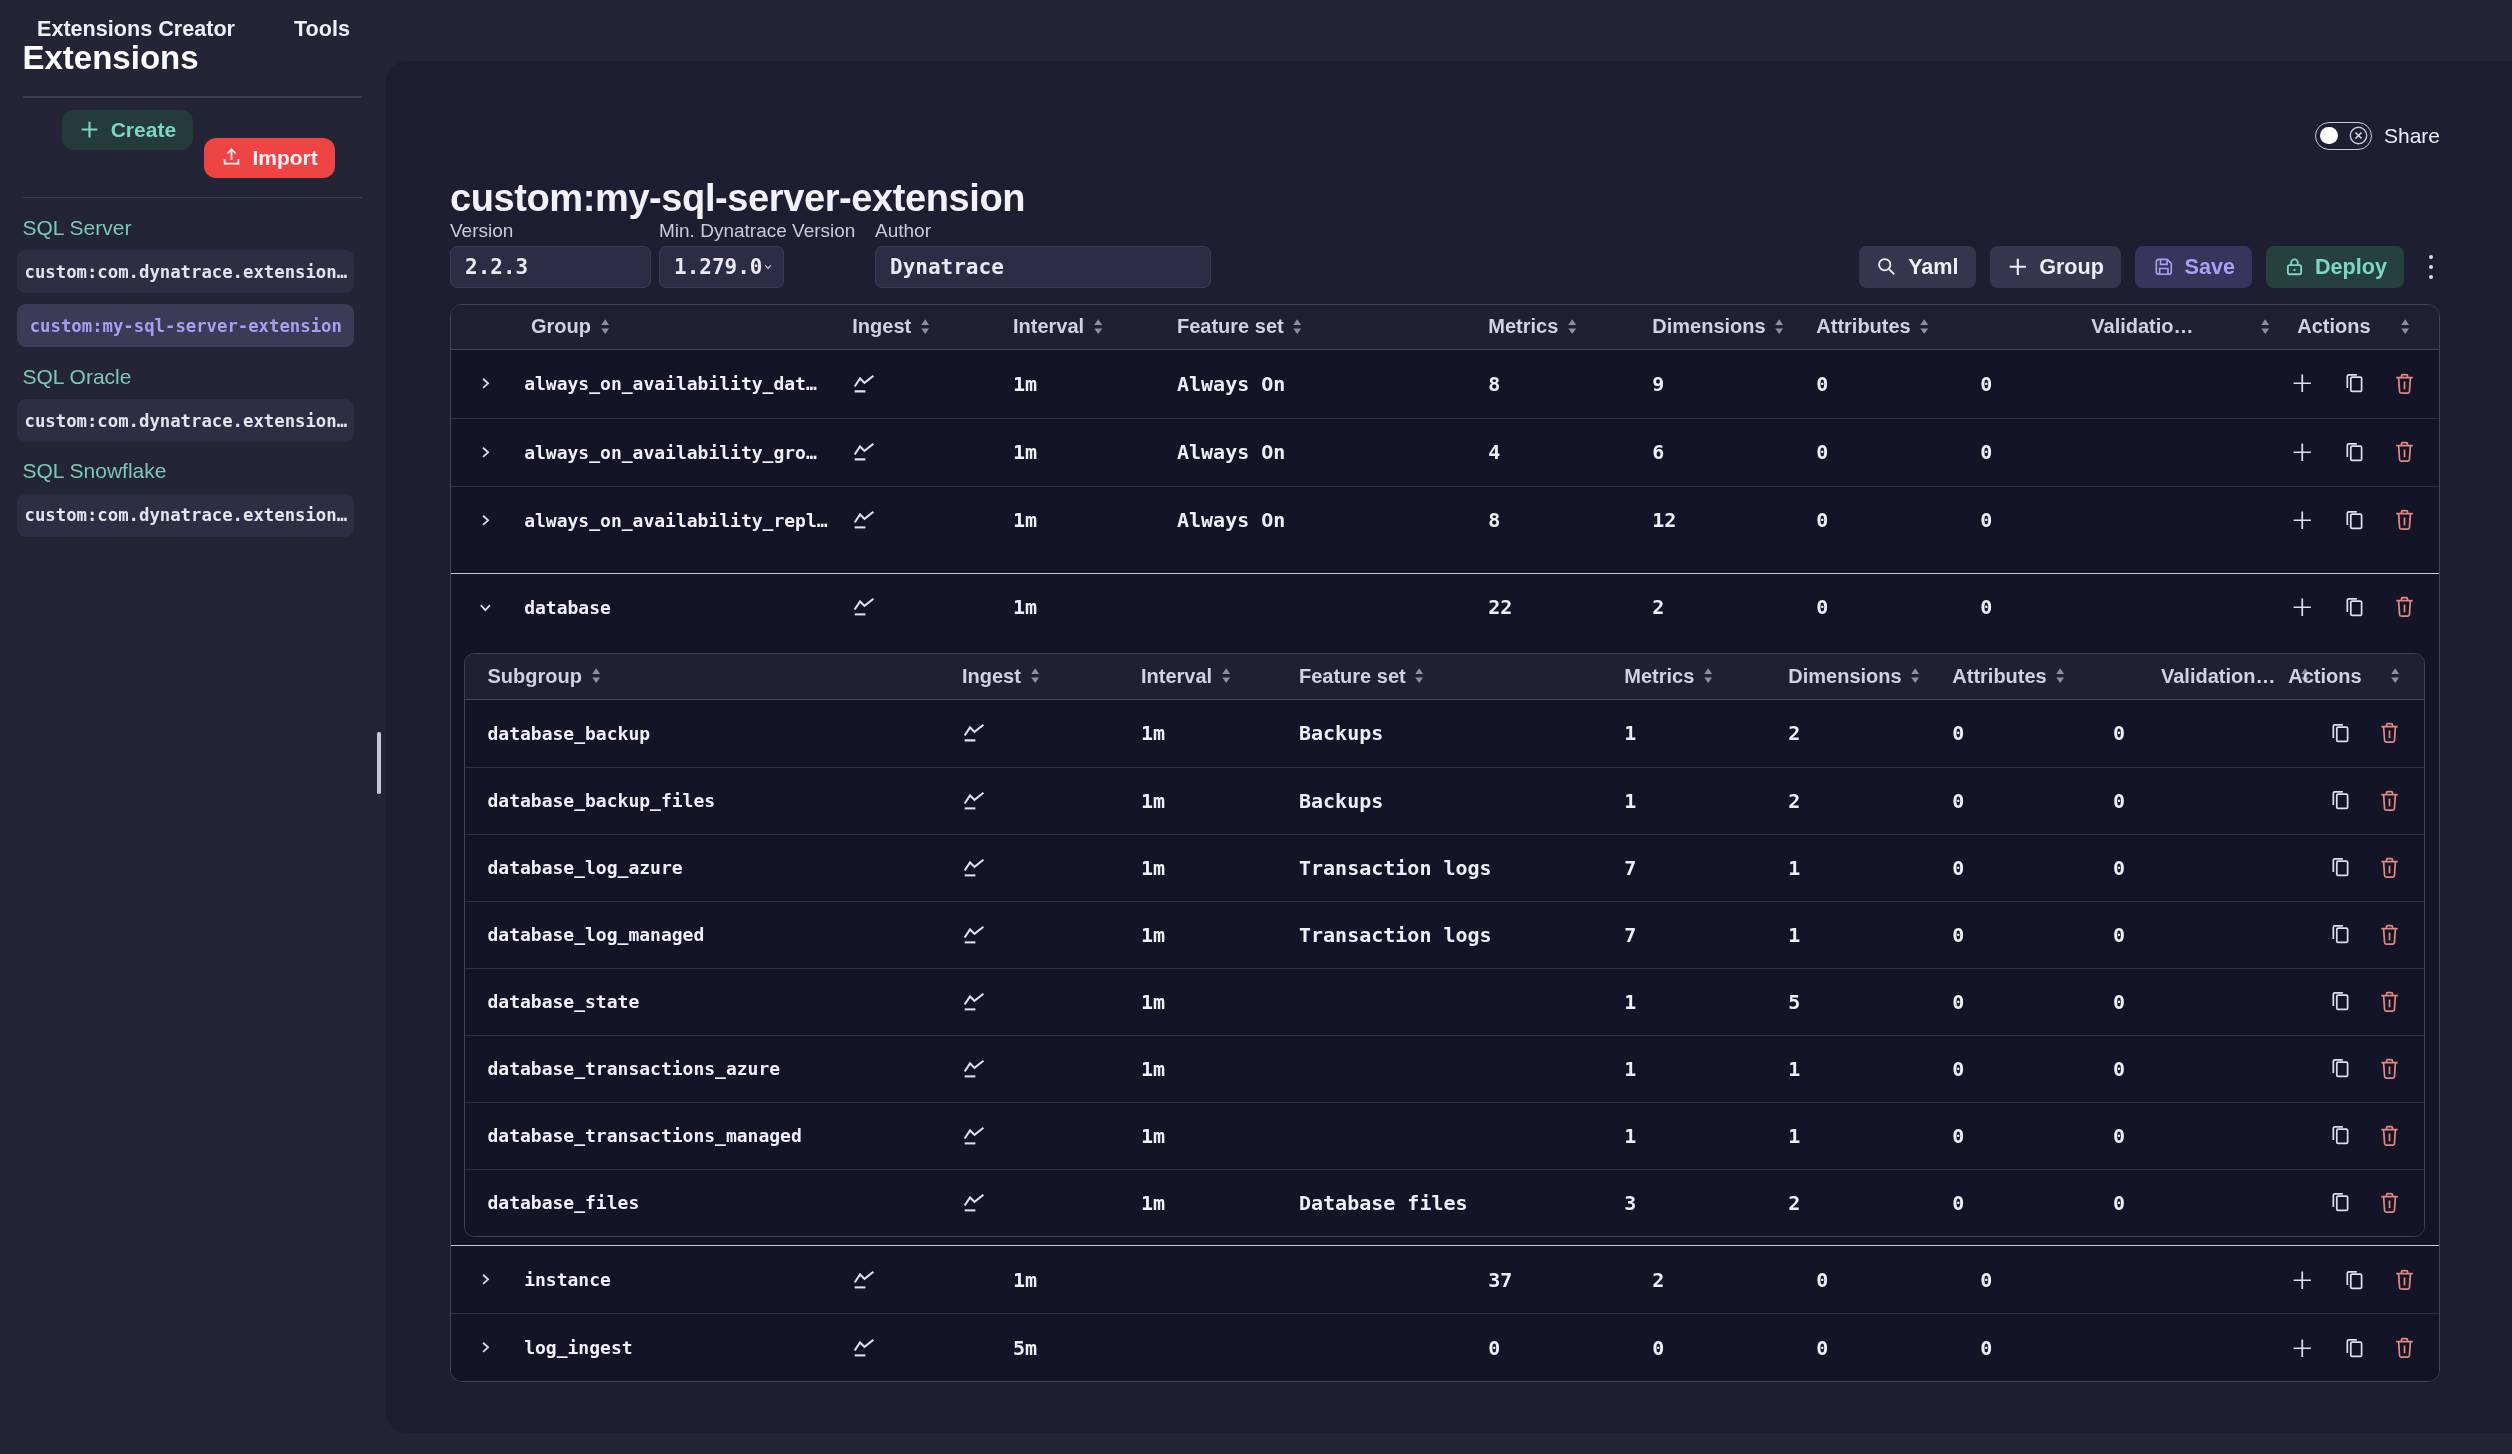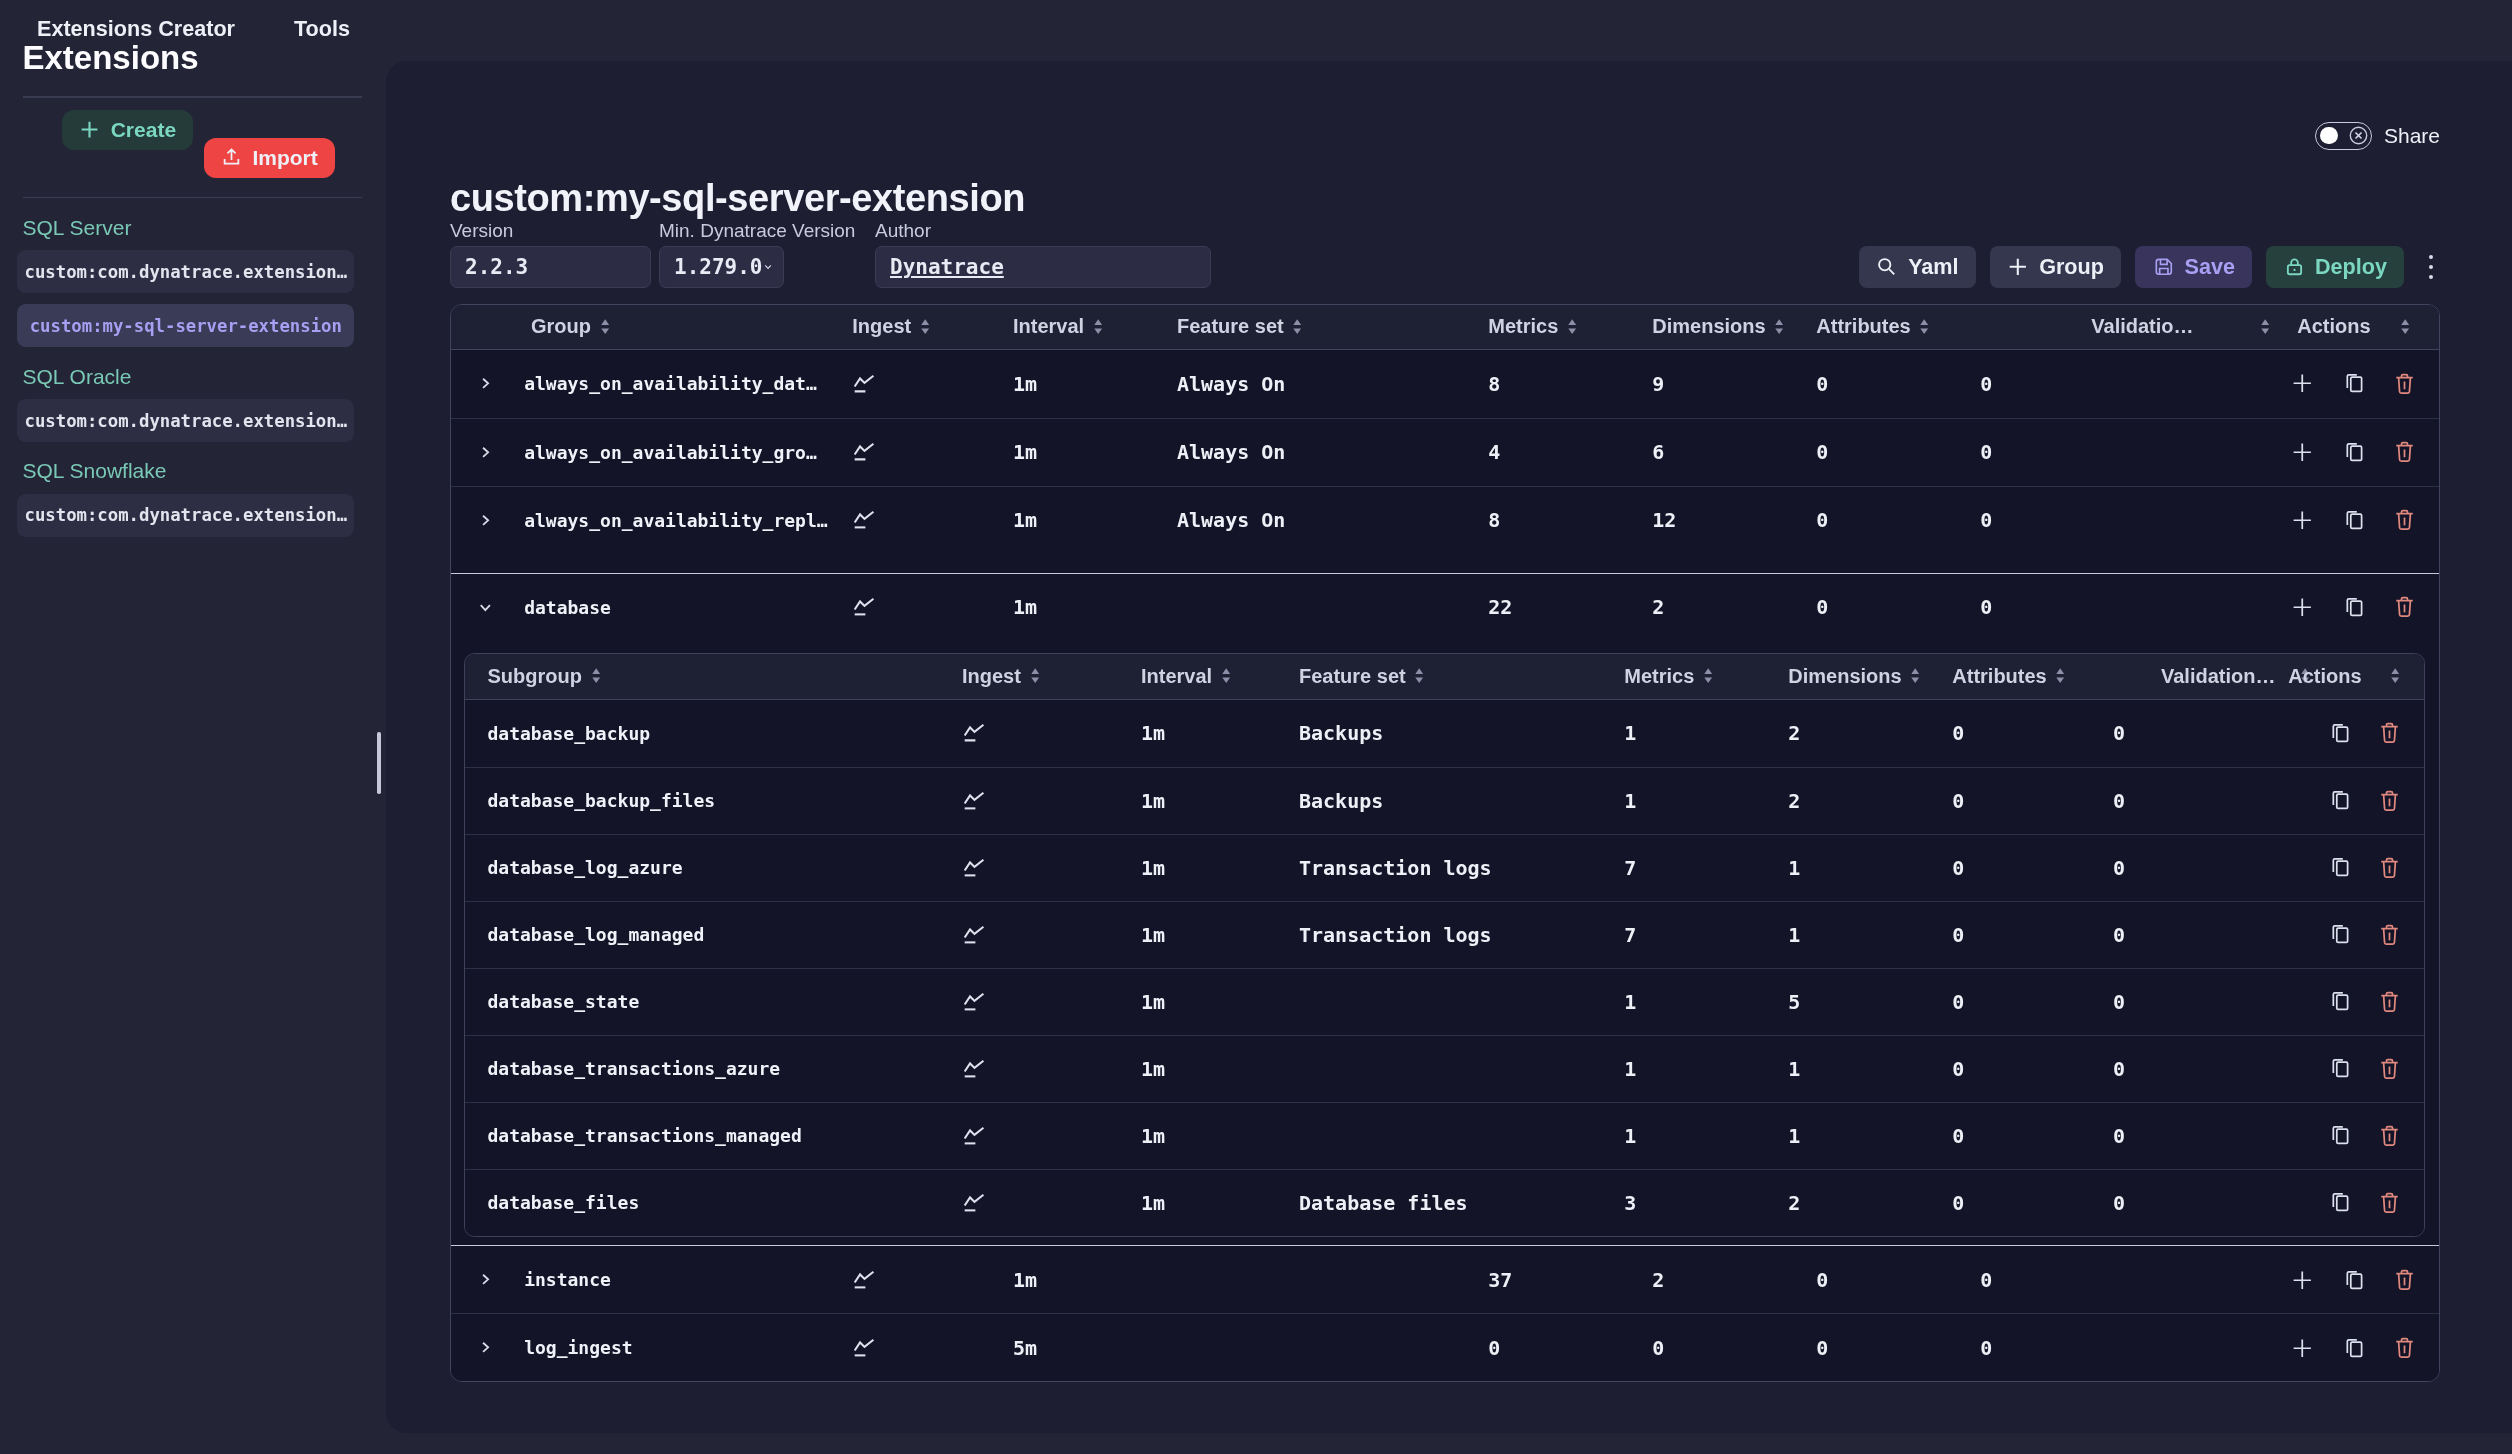--- a/index.html
+++ b/index.html
@@ -67,21 +67,21 @@
   .fields-row{position:relative;height:68px;}
   .field{position:absolute;top:0;}
   .field-label{font-size:19px;color:var(--txt-dim);height:22.5px;}
   .field-input{margin-top:3.5px;height:42px;background:var(--input-bg);border:0.9px solid #3a3c55;border-radius:7px;
     color:#e9eaf4;font-size:21px;font-weight:600;font-family:"DejaVu Sans Mono",monospace;padding:0 14px;}
   .field.f-version{left:0;}  .field.f-version .field-input{width:201px;}
   .field.f-minver{left:209px;}
   .field-select{margin-top:3.5px;height:42px;width:125px;background:var(--input-bg);border:0.9px solid #3a3c55;border-radius:7px;
     display:flex;align-items:center;justify-content:space-between;padding:0 10.4px 0 14px;cursor:pointer;
     color:#e9eaf4;font-size:21px;font-weight:600;font-family:"DejaVu Sans Mono",monospace;}
-  .field.f-author{left:425px;} .field.f-author .field-input{width:336px;text-decoration:underline;}
+  .field.f-author{left:425px;} .field.f-author .field-input{width:336px;}
 
   .hdr-buttons{position:absolute;right:0;bottom:0;display:flex;align-items:center;gap:14px;height:42px;}
   .hbtn{display:flex;align-items:center;gap:10.4px;height:42px;padding:0 17.3px;border:none;border-radius:7.8px;
     font-family:"Liberation Sans",sans-serif;font-size:21.6px;font-weight:bold;cursor:pointer;background:var(--btn-bg);color:#eef0f8;}
   .hbtn.save{background:#39345c;color:var(--purple);}
   .hbtn.deploy{background:#25403d;color:var(--teal);}
   .kebab{display:flex;flex-direction:column;gap:6px;background:none;border:none;cursor:pointer;padding:5.2px 7px;margin-left:3.5px;}
   .kebab i{width:4.3px;height:4.3px;border-radius:50%;background:#d9dbe8;}
 
   

